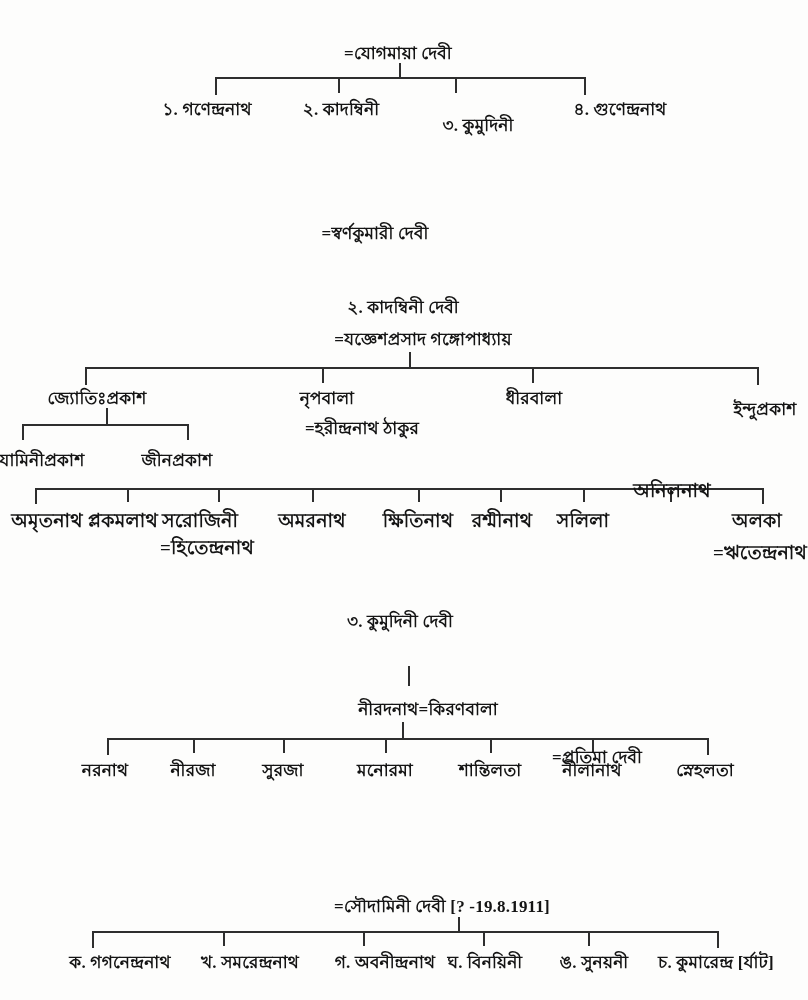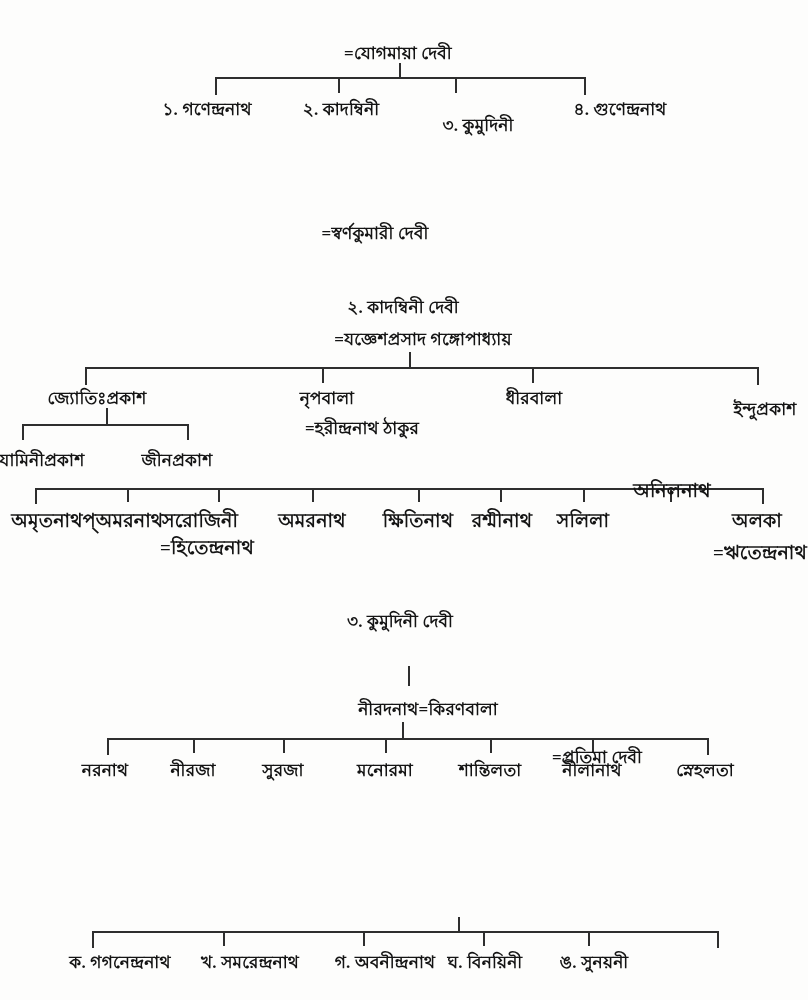--- a/index.html
+++ b/index.html
@@ -74,21 +74,21 @@
 
   <div class="bracket" style="left:35px;top:488px;width:725px;height:14px;"></div>
   <div class="tick" style="left:127px;top:488px;height:14px;"></div>
   <div class="tick" style="left:218px;top:488px;height:14px;"></div>
   <div class="tick" style="left:312px;top:488px;height:14px;"></div>
   <div class="tick" style="left:418px;top:488px;height:14px;"></div>
   <div class="tick" style="left:500px;top:488px;height:14px;"></div>
   <div class="tick" style="left:583px;top:488px;height:14px;"></div>
   <div class="tick" style="left:670px;top:488px;height:14px;"></div>
   <div class="t small" style="left:47px;top:506px;">অমৃতনাথ</div>
-  <div class="t small" style="left:123px;top:506px;">প্অমরনাথ</div>
+  <div class="t small" style="left:123px;top:506px;">প্লকমলাথ</div>
   <div class="t small" style="left:200px;top:506px;">সরোজিনী</div>
   <div class="t small" style="left:312px;top:506px;">অমরনাথ</div>
   <div class="t small" style="left:418px;top:506px;">ক্ষিতিনাথ</div>
   <div class="t small" style="left:502px;top:506px;">রশ্মীনাথ</div>
   <div class="t small" style="left:583px;top:506px;">সলিলা</div>
   <div class="t small" style="left:672px;top:476px;font-family:Liberation Serif, serif;">অনিলনাথ</div>
   <div class="t small" style="left:757px;top:506px;">অলকা</div>
   <div class="t small" style="left:207px;top:533px;">=হিতেন্দ্রনাথ</div>
   <div class="t small" style="left:760px;top:538px;">=ঋতেন্দ্রনাথ</div>
 
@@ -104,25 +104,27 @@
   <div class="tick" style="left:592px;top:738px;height:15px;"></div>
   <div class="t" style="left:105px;top:757px;">নরনাথ</div>
   <div class="t" style="left:193px;top:757px;">নীরজা</div>
   <div class="t" style="left:283px;top:757px;">সুরজা</div>
   <div class="t" style="left:385px;top:757px;">মনোরমা</div>
   <div class="t" style="left:490px;top:757px;">শান্তিলতা</div>
   <div class="t" style="left:592px;top:757px;">নীলানাথ</div>
   <div class="t" style="left:705px;top:757px;">স্নেহলতা</div>
   <div class="t" style="left:597px;top:744px;">=প্রতিমা দেবী</div>
 
+  <div class="t" style="left:442px;top:893px;">=সৌদামিনী দেবী [? -19.8.1911]</div>
   <div class="vline" style="left:458px;top:917px;height:14px;"></div>
   <div class="bracket" style="left:92px;top:931px;width:623px;height:15px;"></div>
   <div class="tick" style="left:223px;top:931px;height:15px;"></div>
   <div class="tick" style="left:363px;top:931px;height:15px;"></div>
   <div class="tick" style="left:483px;top:931px;height:15px;"></div>
   <div class="tick" style="left:588px;top:931px;height:15px;"></div>
   <div class="t" style="left:120px;top:949px;">ক. গগনেন্দ্রনাথ</div>
   <div class="t" style="left:250px;top:949px;">খ. সমরেন্দ্রনাথ</div>
   <div class="t" style="left:385px;top:949px;">গ. অবনীন্দ্রনাথ</div>
   <div class="t" style="left:485px;top:949px;">ঘ. বিনয়িনী</div>
   <div class="t" style="left:594px;top:949px;">ঙ. সুনয়নী</div>
+  <div class="t" style="left:716px;top:949px;">চ. কুমারেন্দ্র [র্যাট]</div>
 
 </div>
 
 </body></html>

